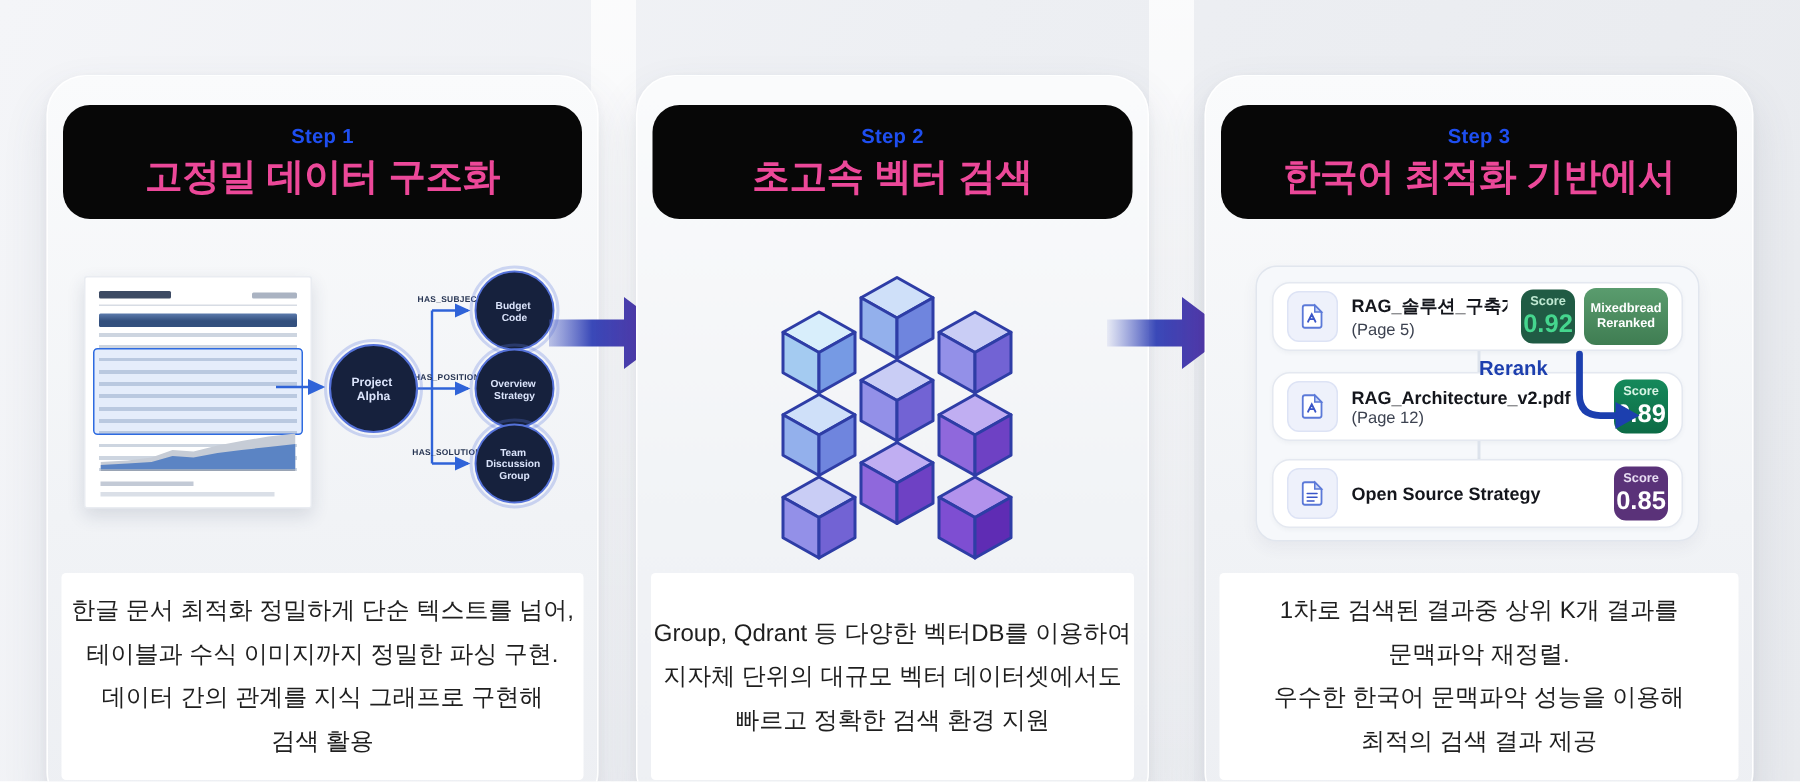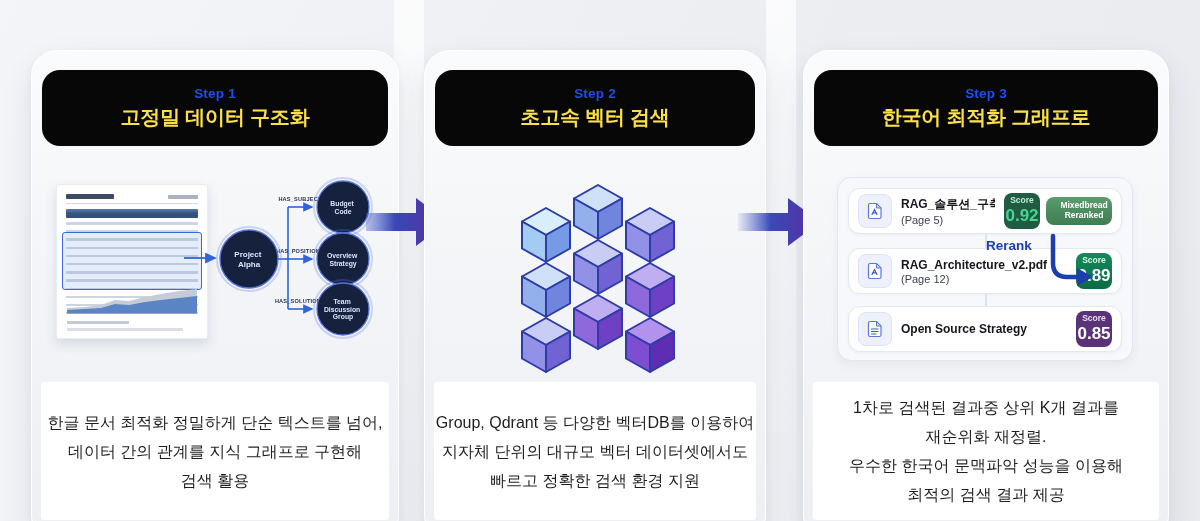--- a/index.html
+++ b/index.html
@@ -14,21 +14,21 @@
         background:linear-gradient(180deg,#fafbfc 0%,#f1f3f6 60%,#edeff3 100%);
         border:1px solid rgba(255,255,255,.95);
         box-shadow:0 14px 30px rgba(70,80,110,.12),0 2px 6px rgba(70,80,110,.06);margin-top:36px;}
   .card1{left:31px;width:366px;}
   .card2{left:424px;width:340px;}
   .card3{left:803px;width:364px;}
 
   .step-header{position:absolute;left:10px;right:10px;top:19px;height:76px;border-radius:18px;
                background:#070707;display:flex;flex-direction:column;align-items:center;justify-content:center;gap:3px;}
   .step-label{color:#1e4ef0;font-size:13.5px;font-weight:700;letter-spacing:.2px;}
-  .step-title{color:#fde047;font-size:20px;font-weight:700;letter-spacing:-.2px;}
+  .step-title{color:#ec4899;font-size:25px;font-weight:700;letter-spacing:-.2px;}
 
   .desc{position:absolute;left:9px;right:9px;top:331px;height:138px;background:#ffffff;border-radius:3px;
         display:flex;flex-direction:column;align-items:center;justify-content:center;}
   .desc div{font-size:16px;line-height:29px;color:#1f1f1f;white-space:nowrap;}
 
   .illus{position:absolute;left:0;right:0;top:95px;height:236px;}
 
   
   .flow-arrow{position:absolute;top:191px;}
 
@@ -76,22 +76,22 @@
   .fmeta{flex:1 1 auto;min-width:0;}
   .fname{font-size:12px;font-weight:700;color:#14161c;white-space:nowrap;overflow:hidden;}
   .fpage{font-size:11px;color:#3c4250;margin-top:1px;}
   .badges{flex:0 0 auto;display:flex;gap:6px;align-items:center;}
   .badge{border-radius:8px;display:flex;flex-direction:column;align-items:center;justify-content:center;line-height:1.15;}
   .b-score{width:36px;height:36px;}
   .b-label{font-size:8.5px;font-weight:600;}
   .b-value{font-size:17px;font-weight:700;}
   .b92{background:#205b44;}
   .b92 .b-label{color:#bfe8d2}.b92 .b-value{color:#45d68e}
-  .btag{width:56px;height:28px;background:linear-gradient(180deg,#5a9c6e,#3f7d52);color:#ffffff;
-        font-size:8.5px;font-weight:700;padding-left:10px;}
+  .btag{width:56px;height:38px;background:linear-gradient(180deg,#5a9c6e,#3f7d52);color:#ffffff;
+        font-size:8.5px;font-weight:700;}
   .b89{background:linear-gradient(180deg,#15895b,#0c6b45);}
   .b89 .b-label{color:#d7f3e4}.b89 .b-value{color:#ffffff}
   .b85{background:#5a3279;}
   .b85 .b-label{color:#e7dcf2}.b85 .b-value{color:#ffffff}
   .rerank-label{position:absolute;left:148px;top:60px;font-size:13.5px;font-weight:700;color:#1d3fae;}
   .rerank-svg{position:absolute;left:0;top:0;}
 </style>
 </head>
 <body>
 
@@ -169,20 +169,21 @@
         <text class="node-text" x="311" y="158" font-size="6.8">
           <tspan x="311">Team</tspan>
           <tspan x="311" dy="7.5">Discussion</tspan>
           <tspan x="311" dy="7.5">Group</tspan>
         </text>
       </svg>
     </div>
 
     <div class="desc">
       <div>한글 문서 최적화 정밀하게 단순 텍스트를 넘어,</div>
+      <div>테이블과 수식 이미지까지 정밀한 파싱 구현.</div>
       <div>데이터 간의 관계를 지식 그래프로 구현해</div>
       <div>검색 활용</div>
     </div>
   </div>
 
   <svg class="flow-arrow" style="left:366px" width="84" height="62" viewBox="0 0 84 62">
     <defs>
       <linearGradient id="ag1" x1="0" y1="0" x2="1" y2="0">
         <stop offset="0" stop-color="#4a5cc4" stop-opacity="0.35"></stop>
         <stop offset="0.35" stop-color="#3a49b8"></stop>
@@ -278,21 +279,21 @@
         <stop offset="0.4" stop-color="#3a49b8"></stop>
         <stop offset="1" stop-color="#5c2da4"></stop>
       </linearGradient>
     </defs>
     <path d="M0 22 L50 22 L50 7 L82 31 L50 55 L50 40 L0 40 Z" fill="url(#ag2)"></path>
   </svg>
 
   <div class="card card3">
     <div class="step-header">
       <div class="step-label">Step 3</div>
-      <div class="step-title">한국어 최적화 그래프로</div>
+      <div class="step-title">한국어 최적화 기반에서</div>
     </div>
 
     <div class="panel">
 
       <div class="prow prow1">
         <div class="ficon">
           <svg width="18" height="18" viewBox="0 0 18 18">
             <path d="M4 1.5h6.5L15 6v9a1.5 1.5 0 0 1-1.5 1.5h-9.5A1.5 1.5 0 0 1 2.5 15V3A1.5 1.5 0 0 1 4 1.5z" fill="#ffffff" stroke="#5b79d8" stroke-width="1.2"></path>
             <path d="M10.5 1.5 L15 6 H10.5 Z" fill="#c9d6f5" stroke="#5b79d8" stroke-width="1"></path>
             <path d="M6 12.5 L8.5 7.5 L11 12.5 M7 10.8 H10" stroke="#3a56c8" stroke-width="1.2" fill="none" stroke-linecap="round"></path>
@@ -357,18 +358,18 @@
 
       <div class="rerank-label">Rerank</div>
       <svg class="rerank-svg" width="296" height="184" viewBox="0 0 296 184">
         <path d="M215 58 L215 85 Q215 99 229 99 L240 99" fill="none" stroke="#1c3faf" stroke-width="4.5" stroke-linecap="round"></path>
         <polygon points="239,90 255,99 239,108" fill="#1c3faf"></polygon>
       </svg>
     </div>
 
     <div class="desc">
       <div>1차로 검색된 결과중 상위 K개 결과를</div>
-      <div>재순위화 재정렬.</div>
+      <div>문맥파악 재정렬.</div>
       <div>우수한 한국어 문맥파악 성능을 이용해</div>
       <div>최적의 검색 결과 제공</div>
     </div>
   </div>
 </div>
 
 </body></html>

